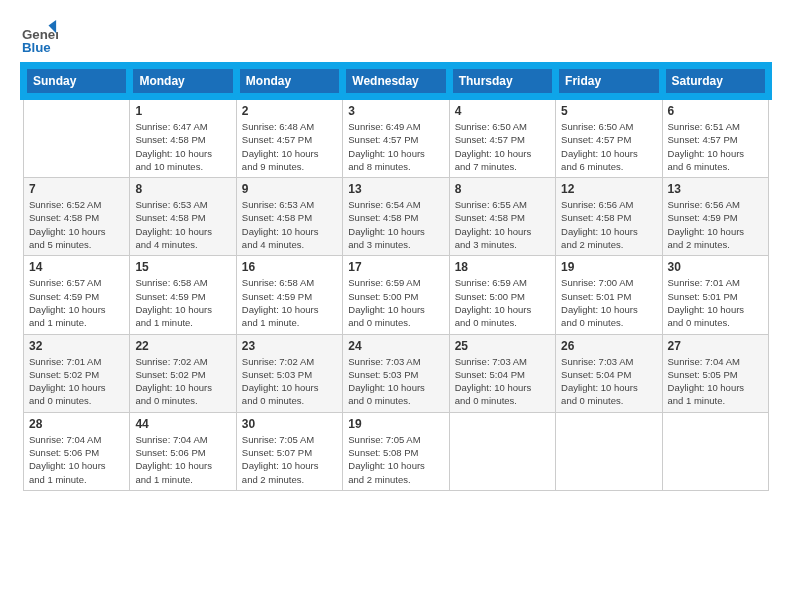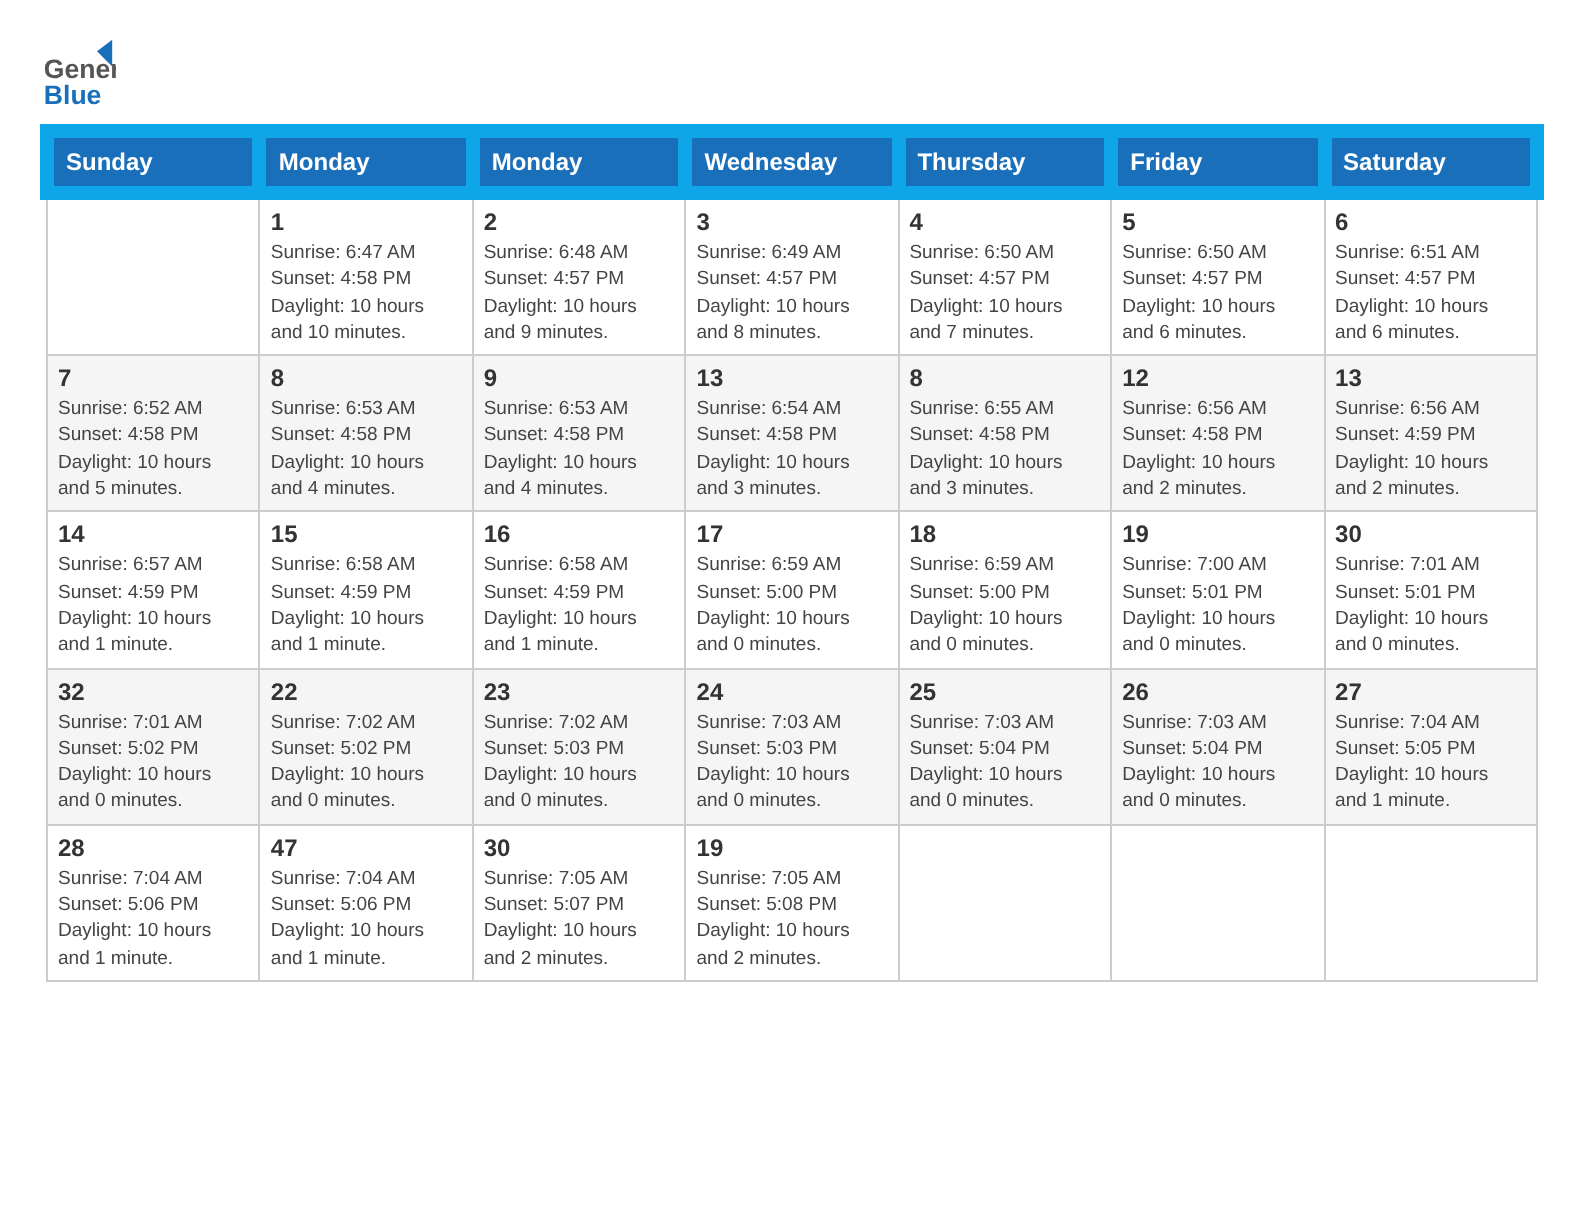--- a/index.html
+++ b/index.html
@@ -250,21 +250,21 @@
             <span class="day-number">27</span>
             <div class="day-info">Sunrise: 7:04 AM<br>Sunset: 5:05 PM<br>Daylight: 10 hours<br>and 1 minute.</div>
           </td>
         </tr>
         <tr>
           <td>
             <span class="day-number">28</span>
             <div class="day-info">Sunrise: 7:04 AM<br>Sunset: 5:06 PM<br>Daylight: 10 hours<br>and 1 minute.</div>
           </td>
           <td>
-            <span class="day-number">47</span>
+            <span class="day-number">44</span>
             <div class="day-info">Sunrise: 7:04 AM<br>Sunset: 5:06 PM<br>Daylight: 10 hours<br>and 1 minute.</div>
           </td>
           <td>
             <span class="day-number">30</span>
             <div class="day-info">Sunrise: 7:05 AM<br>Sunset: 5:07 PM<br>Daylight: 10 hours<br>and 2 minutes.</div>
           </td>
           <td>
             <span class="day-number">19</span>
             <div class="day-info">Sunrise: 7:05 AM<br>Sunset: 5:08 PM<br>Daylight: 10 hours<br>and 2 minutes.</div>
           </td>

